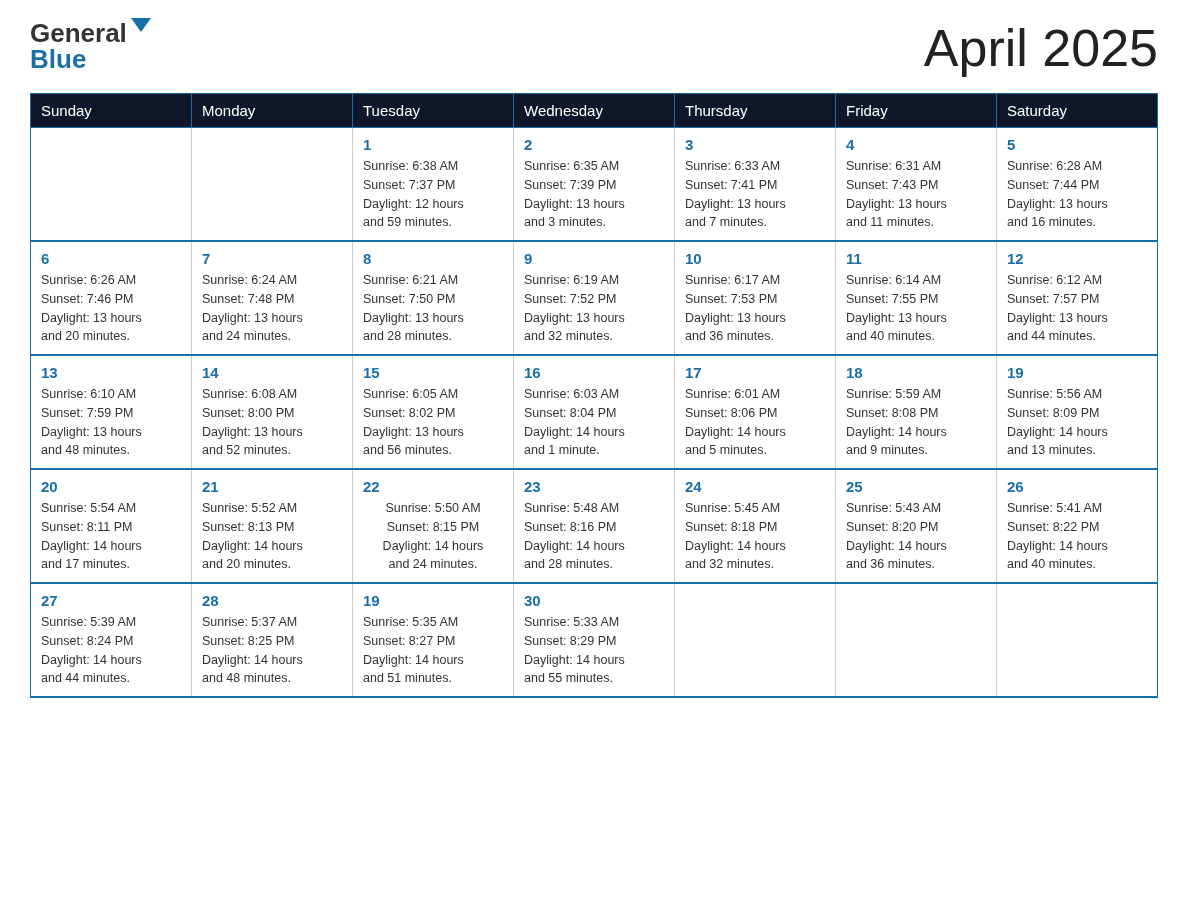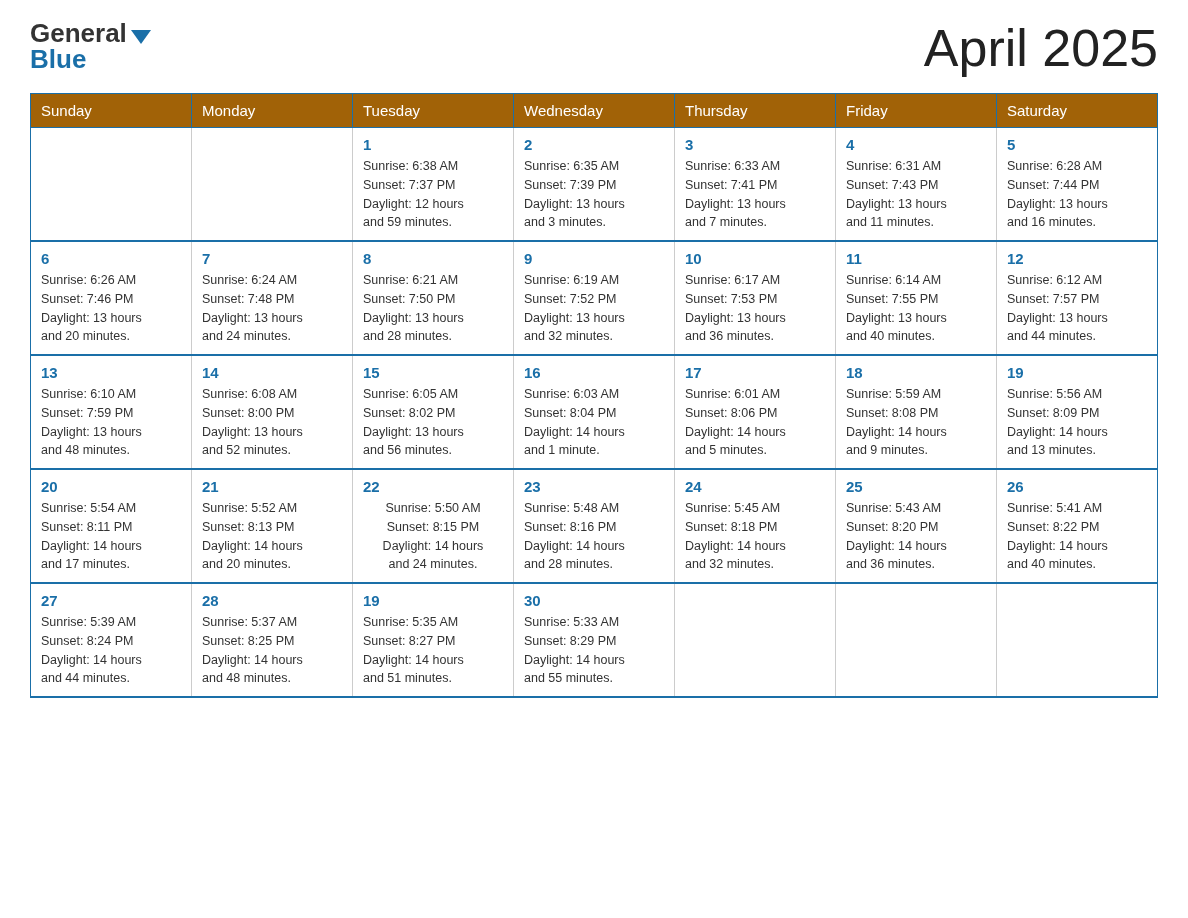--- a/index.html
+++ b/index.html
@@ -59,21 +59,21 @@
       font-size: 22px;
       color: #444;
       margin-top: 4px;
     }
     .calendar {
       width: 100%;
       border-collapse: collapse;
       border: 1px solid #1a6fa8;
     }
     .calendar thead tr {
-      background-color: #a16207;
+      background-color: #0f172a;
     }
     .calendar thead th {
       color: #fff;
       padding: 8px 10px;
       font-size: 15px;
       font-weight: normal;
       text-align: left;
       border: 1px solid #1a6fa8;
       width: calc(100% / 7);
     }
@@ -106,21 +106,21 @@
     }
     .empty-cell {
       background: #fff;
     }
   </style>
 </head>
 <body>
 
 <div class="header">
   <div class="logo">
-    <div style="display:flex; align-items:flex-end;">
+    <div style="display:flex; align-items:flex-start;">
       <span class="logo-general">General</span>
       <span class="logo-triangle"></span>
     </div>
     <span class="logo-blue">Blue</span>
   </div>
   <div class="title-area">
     <div class="page-title">April 2025</div>
   </div>
 </div>
 

